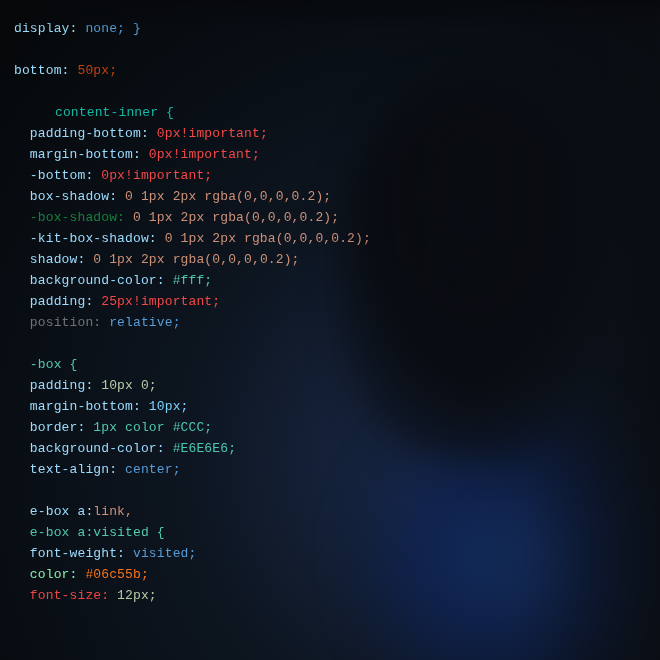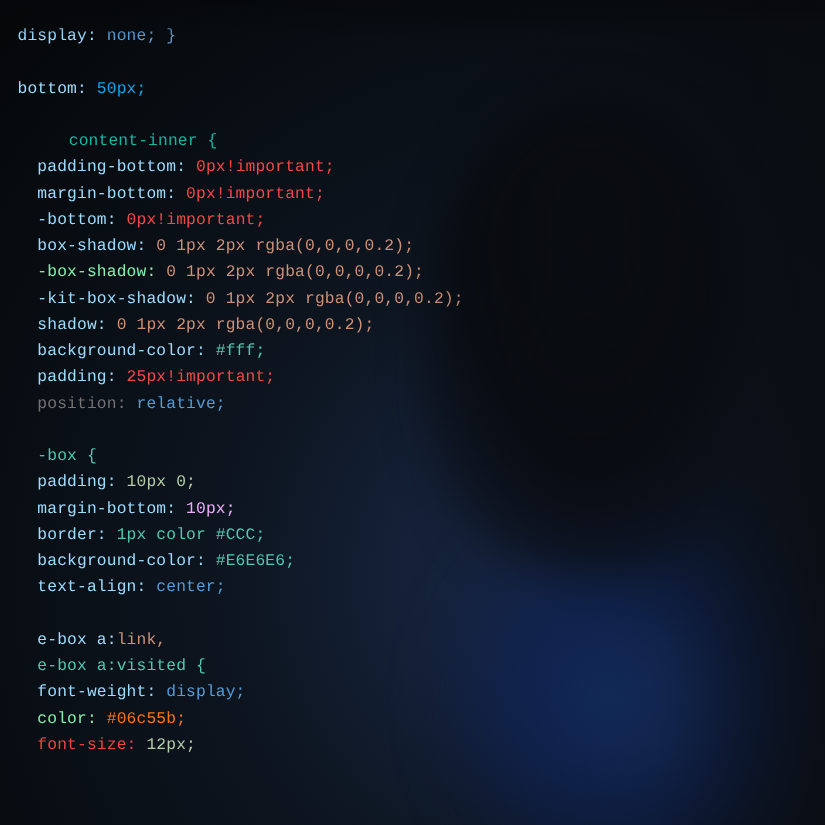--- a/index.html
+++ b/index.html
@@ -103,43 +103,43 @@
 
 <div class="screen">
   <div class="bg-gradient"></div>
   <div class="reflection"></div>
   <div class="silhouette"></div>
 
   <div class="code-lines" id="code-container">
 
   <div class="line"><span style="white-space: pre;"><span style="color: rgb(156, 220, 254);">display:</span><span style="color: rgb(86, 156, 214);"> none; }</span></span></div>
       <div class="line">&nbsp;</div>
-      <div class="line"><span style="white-space: pre;"><span style="color: rgb(156, 220, 254);">bottom:</span><span style="color: #0ea5e9;"> 50px;</span></span></div>
+      <div class="line"><span style="white-space: pre;"><span style="color: rgb(156, 220, 254);">bottom:</span><span style="color: #c2410c;"> 50px;</span></span></div>
       <div class="line">&nbsp;</div>
       <div class="line"><span style="white-space: pre; color: #14b8a6; margin-left: 41px;">content-inner {</span></div>
       <div class="line"><span style="white-space: pre;"><span style="color: rgb(156, 220, 254);">  padding-bottom:</span><span style="color: rgb(244, 71, 71);"> 0px!important;</span></span></div>
       <div class="line"><span style="white-space: pre;"><span style="color: rgb(156, 220, 254);">  margin-bottom:</span><span style="color: rgb(244, 71, 71);"> 0px!important;</span></span></div>
       <div class="line"><span style="white-space: pre;"><span style="color: rgb(156, 220, 254);">  -bottom:</span><span style="color: rgb(244, 71, 71);"> 0px!important;</span></span></div>
       <div class="line"><span style="white-space: pre;"><span style="color: rgb(156, 220, 254);">  box-shadow:</span><span style="color: rgb(206, 145, 120);"> 0 1px 2px rgba(0,0,0,0.2);</span></span></div>
-      <div class="line"><span style="white-space: pre;"><span style="color: #86efac;">  -box-shadow:</span><span style="color: rgb(206, 145, 120);"> 0 1px 2px rgba(0,0,0,0.2);</span></span></div>
+      <div class="line"><span style="white-space: pre;"><span style="color: #15803d;">  -box-shadow:</span><span style="color: rgb(206, 145, 120);"> 0 1px 2px rgba(0,0,0,0.2);</span></span></div>
       <div class="line"><span style="white-space: pre;"><span style="color: rgb(156, 220, 254);">  -kit-box-shadow:</span><span style="color: rgb(206, 145, 120);"> 0 1px 2px rgba(0,0,0,0.2);</span></span></div>
       <div class="line"><span style="white-space: pre;"><span style="color: rgb(156, 220, 254);">  shadow:</span><span style="color: rgb(206, 145, 120);"> 0 1px 2px rgba(0,0,0,0.2);</span></span></div>
       <div class="line"><span style="white-space: pre;"><span style="color: rgb(156, 220, 254);">  background-color:</span><span style="color: rgb(78, 201, 176);"> #fff;</span></span></div>
       <div class="line"><span style="white-space: pre;"><span style="color: rgb(156, 220, 254);">  padding:</span><span style="color: rgb(244, 71, 71);"> 25px!important;</span></span></div>
       <div class="line"><span style="white-space: pre;"><span style="color: #737373;">  position:</span><span style="color: rgb(86, 156, 214);"> relative;</span></span></div>
       <div class="line">&nbsp;</div>
       <div class="line"><span style="white-space: pre; color: rgb(78, 201, 176);">  -box {</span></div>
       <div class="line"><span style="white-space: pre;"><span style="color: rgb(156, 220, 254);">  padding:</span><span style="color: rgb(181, 206, 168);"> 10px 0;</span></span></div>
-      <div class="line"><span style="white-space: pre;"><span style="color: rgb(156, 220, 254);">  margin-bottom:</span><span style="color: #f0abfc;"> 10px;</span></span></div>
+      <div class="line"><span style="white-space: pre;"><span style="color: rgb(156, 220, 254);">  margin-bottom:</span><span style="color: #7dd3fc;"> 10px;</span></span></div>
       <div class="line"><span style="white-space: pre;"><span style="color: rgb(156, 220, 254);">  border:</span><span style="color: rgb(78, 201, 176);"> 1px color #CCC;</span></span></div>
       <div class="line"><span style="white-space: pre;"><span style="color: rgb(156, 220, 254);">  background-color:</span><span style="color: rgb(78, 201, 176);"> #E6E6E6;</span></span></div>
       <div class="line"><span style="white-space: pre;"><span style="color: rgb(156, 220, 254);">  text-align:</span><span style="color: rgb(86, 156, 214);"> center;</span></span></div>
       <div class="line">&nbsp;</div>
       <div class="line"><span style="white-space: pre;"><span style="color: rgb(156, 220, 254);">  e-box a:</span><span style="color: rgb(206, 145, 120);">link,</span></span></div>
       <div class="line"><span style="white-space: pre; color: rgb(78, 201, 176);">  e-box a:visited {</span></div>
-      <div class="line"><span style="white-space: pre;"><span style="color: rgb(156, 220, 254);">  font-weight:</span><span style="color: rgb(86, 156, 214);"> display;</span></span></div>
+      <div class="line"><span style="white-space: pre;"><span style="color: rgb(156, 220, 254);">  font-weight:</span><span style="color: rgb(86, 156, 214);"> visited;</span></span></div>
       <div class="line"><span style="white-space: pre;"><span style="color: #86efac;">  color:</span><span style="color: #f97316;"> #06c55b;</span></span></div>
       <div class="line"><span style="white-space: pre;"><span style="color: #ef4444;">  font-size:</span><span style="color: rgb(181, 206, 168);"> 12px;</span></span></div>
     </div>
 
   <div class="right-fade"></div>
   <div class="top-fade"></div>
 </div>
 
 </body></html>

